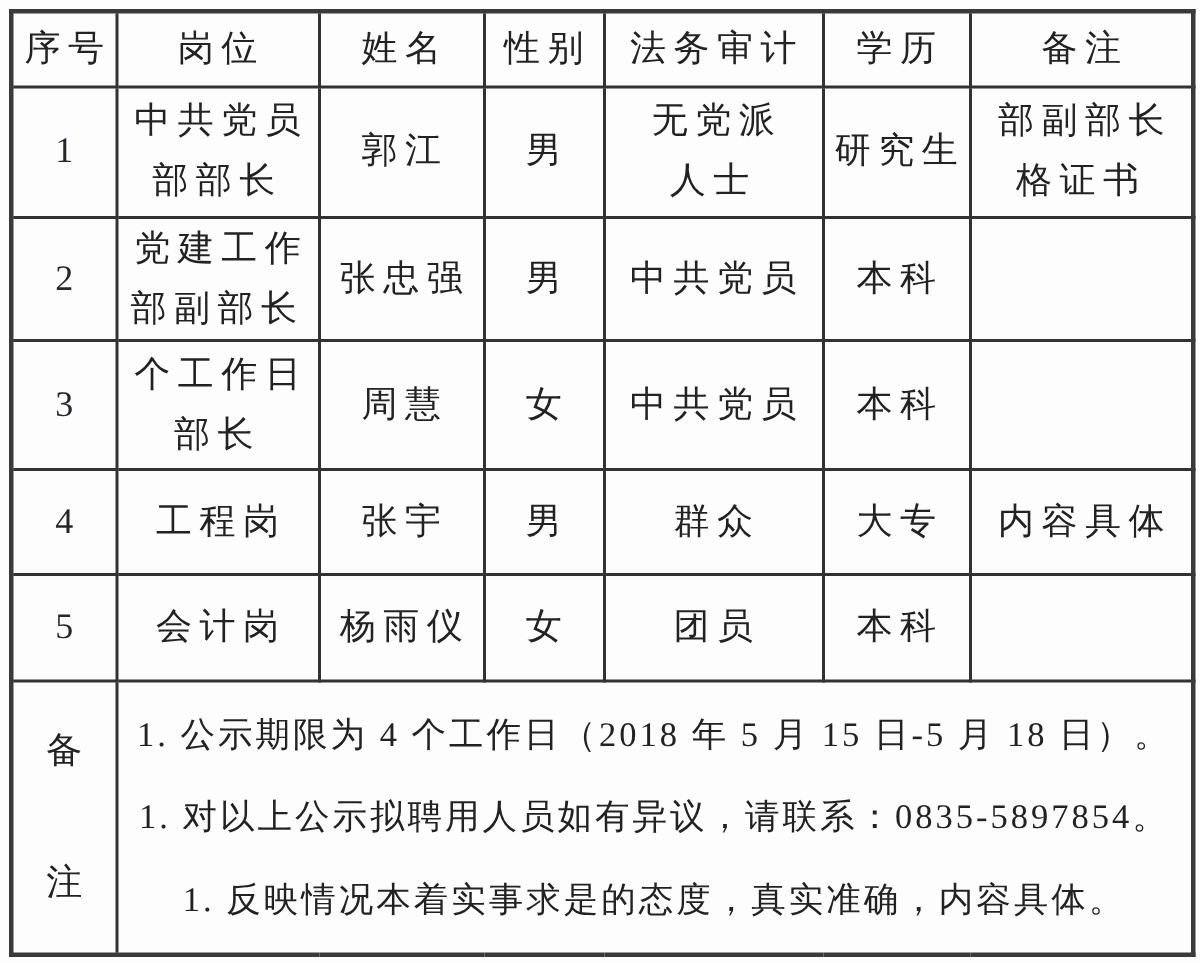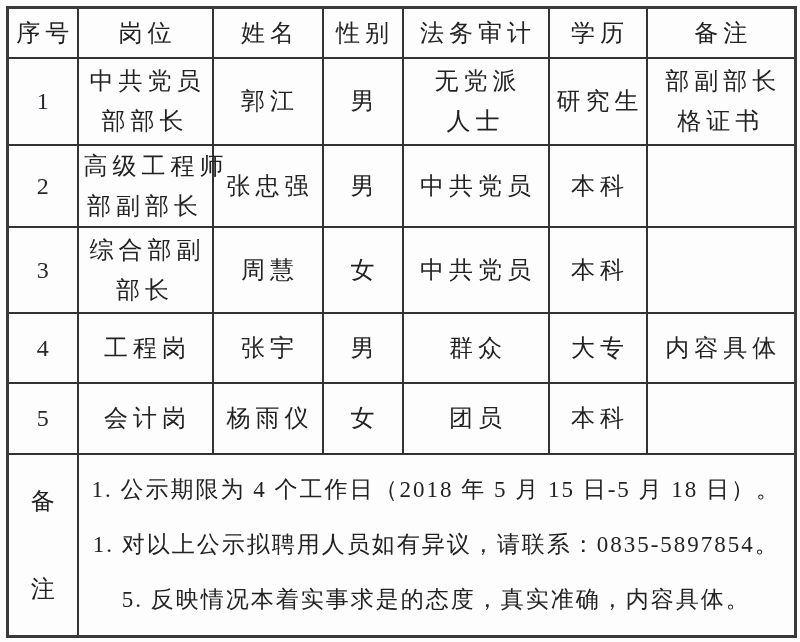--- a/index.html
+++ b/index.html
@@ -112,31 +112,31 @@
         <td class="data-cell">郭江</td>
         <td class="data-cell">男</td>
         <td class="data-cell">无党派
 人士</td>
         <td class="data-cell">研究生</td>
         <td class="data-cell">部副部长
 格证书</td>
       </tr>
       <tr class="row-2">
         <td class="data-cell serial">2</td>
-        <td class="data-cell">高级工程师
+        <td class="data-cell">党建工作
 部副部长</td>
         <td class="data-cell">张忠强</td>
         <td class="data-cell">男</td>
         <td class="data-cell">中共党员</td>
         <td class="data-cell">本科</td>
         <td class="data-cell"></td>
       </tr>
       <tr class="row-3">
         <td class="data-cell serial">3</td>
-        <td class="data-cell">综合部副
+        <td class="data-cell">个工作日
 部长</td>
         <td class="data-cell">周慧</td>
         <td class="data-cell">女</td>
         <td class="data-cell">中共党员</td>
         <td class="data-cell">本科</td>
         <td class="data-cell"></td>
       </tr>
       <tr class="row-4">
         <td class="data-cell serial">4</td>
         <td class="data-cell">工程岗</td>
@@ -153,18 +153,18 @@
         <td class="data-cell">女</td>
         <td class="data-cell">团员</td>
         <td class="data-cell">本科</td>
         <td class="data-cell"></td>
       </tr>
       <tr class="row-notes">
         <td class="notes-label-cell"><span class="v-label">备注</span></td>
         <td class="notes-cell" colspan="6">
             <p class="note-line">1. 公示期限为 4 个工作日（2018 年 5 月 15 日-5 月 18 日）。</p>
             <p class="note-line">1. 对以上公示拟聘用人员如有异议，请联系：0835-5897854。</p>
-            <p class="note-line">5. 反映情况本着实事求是的态度，真实准确，内容具体。</p>
+            <p class="note-line">1. 反映情况本着实事求是的态度，真实准确，内容具体。</p>
           </td>
       </tr>
     </tbody>
   </table>
 </div>
 
 </body></html>

